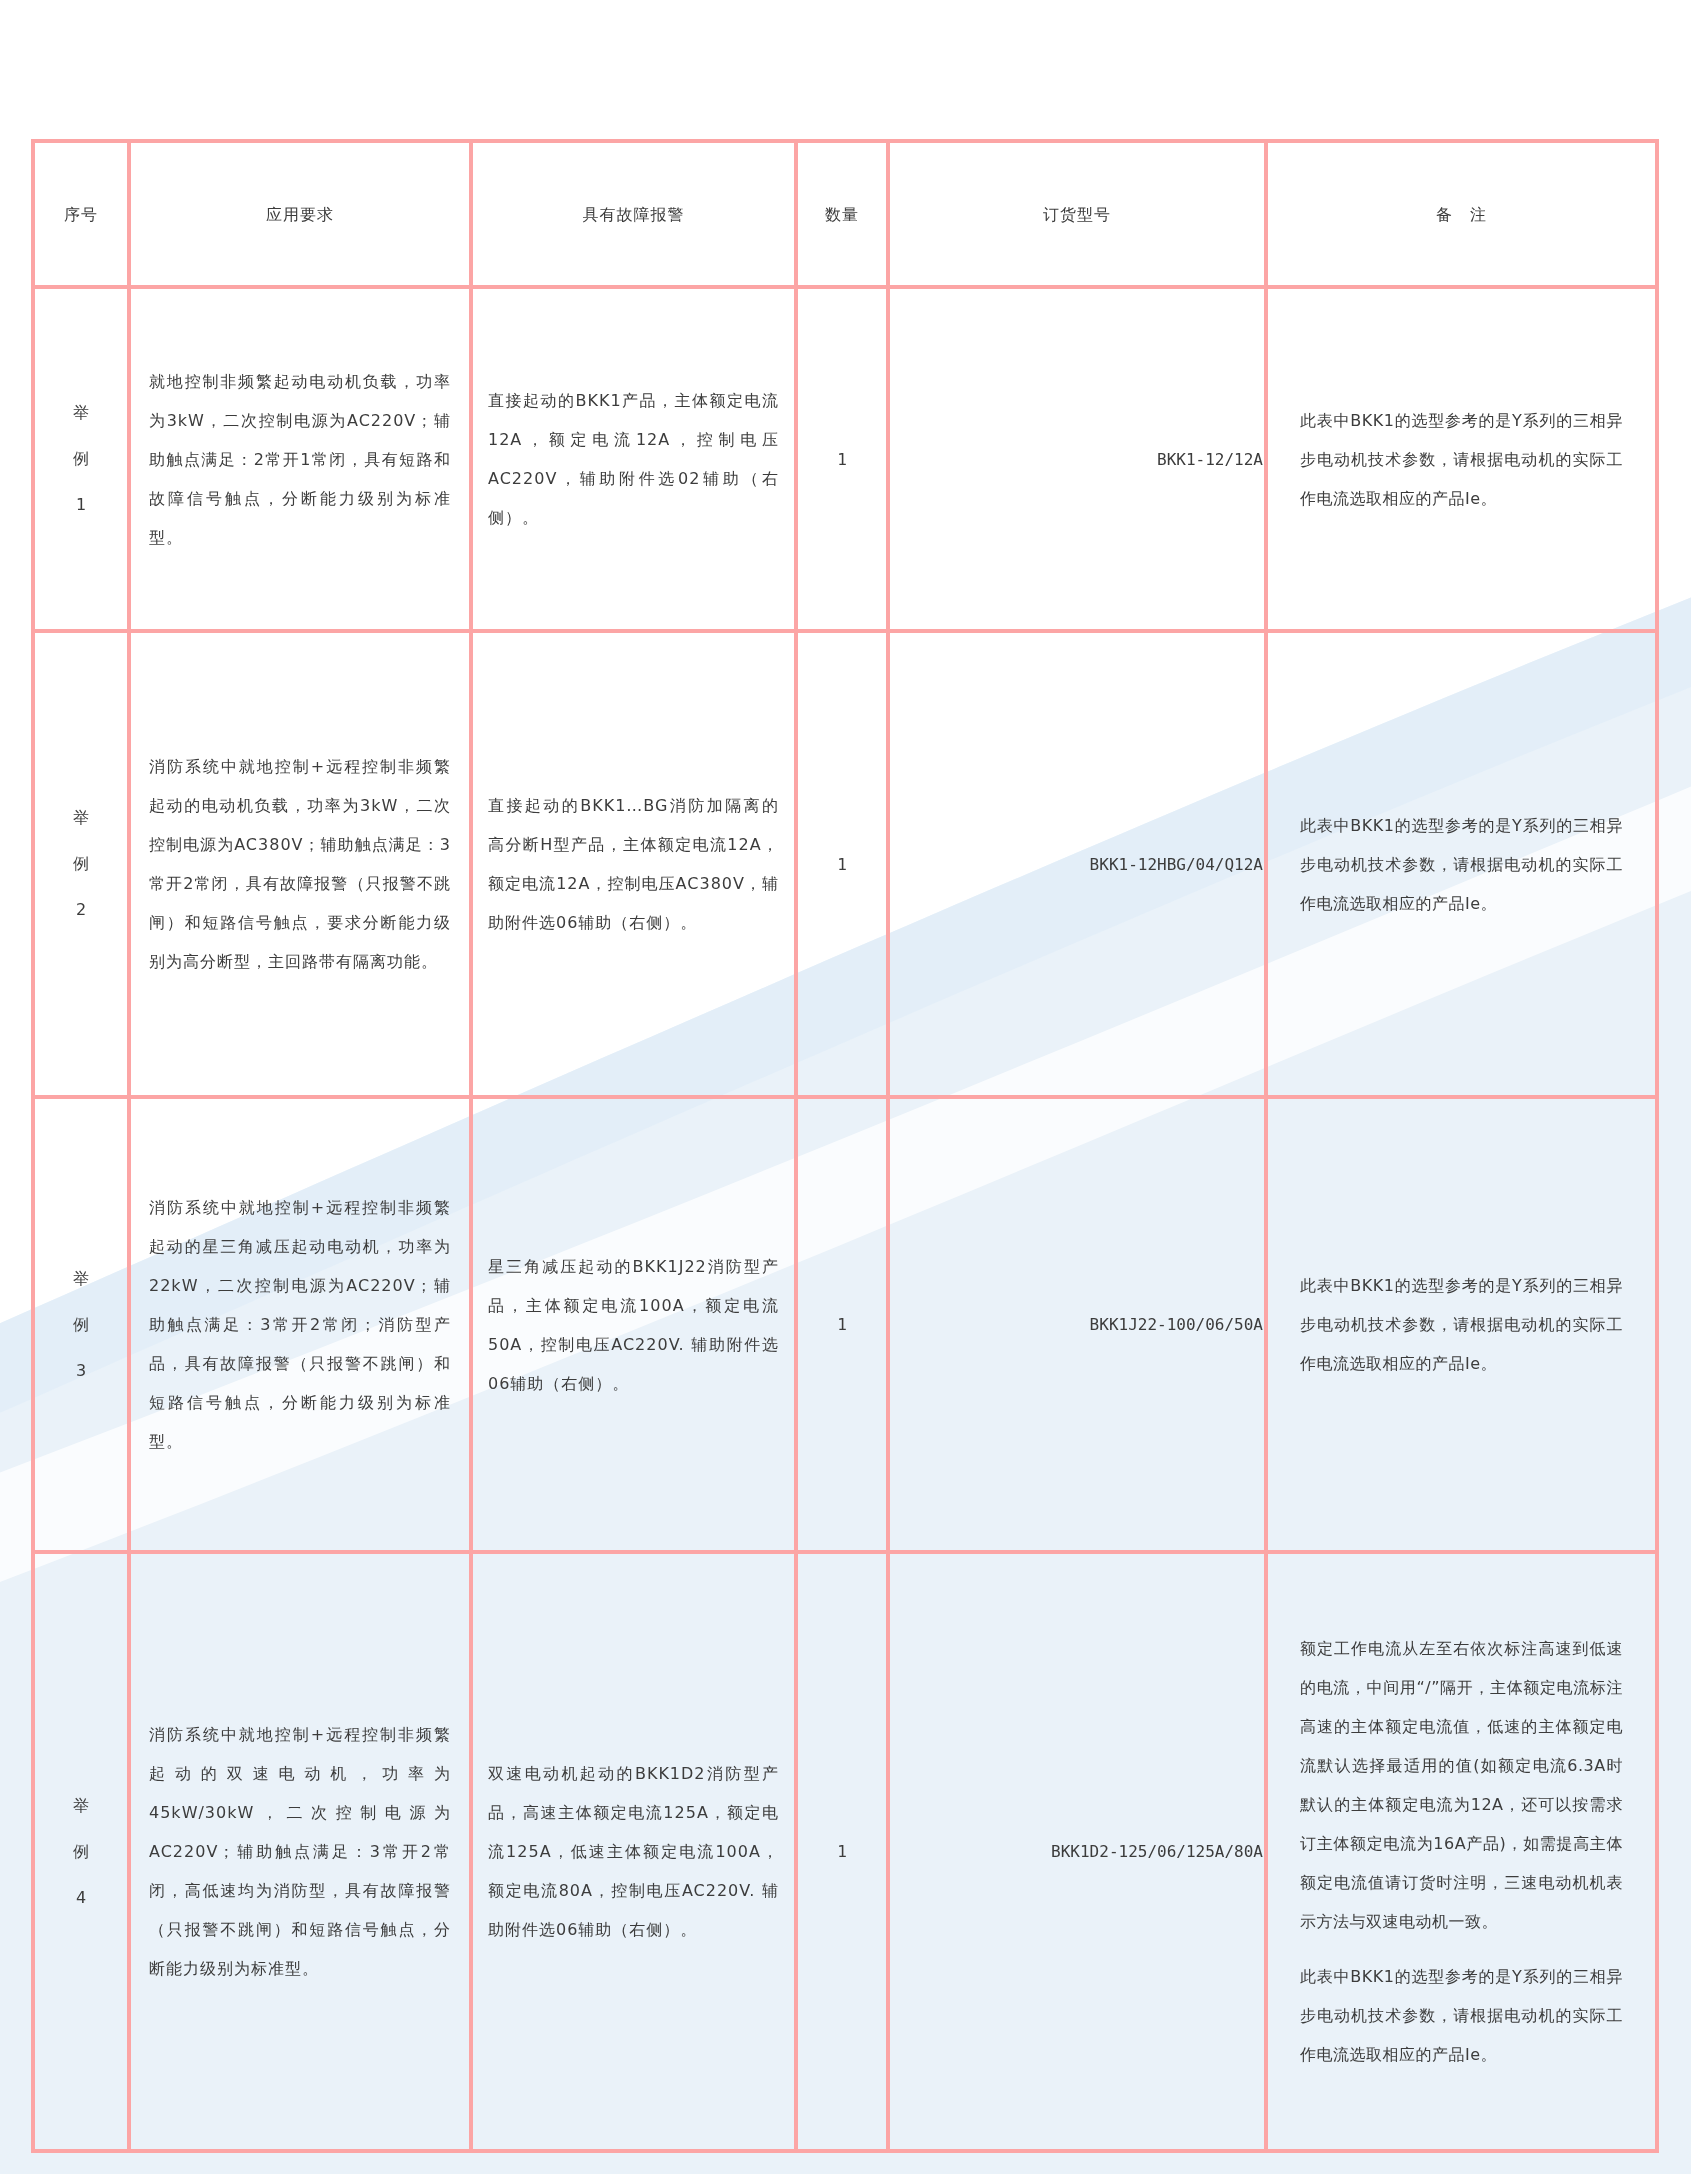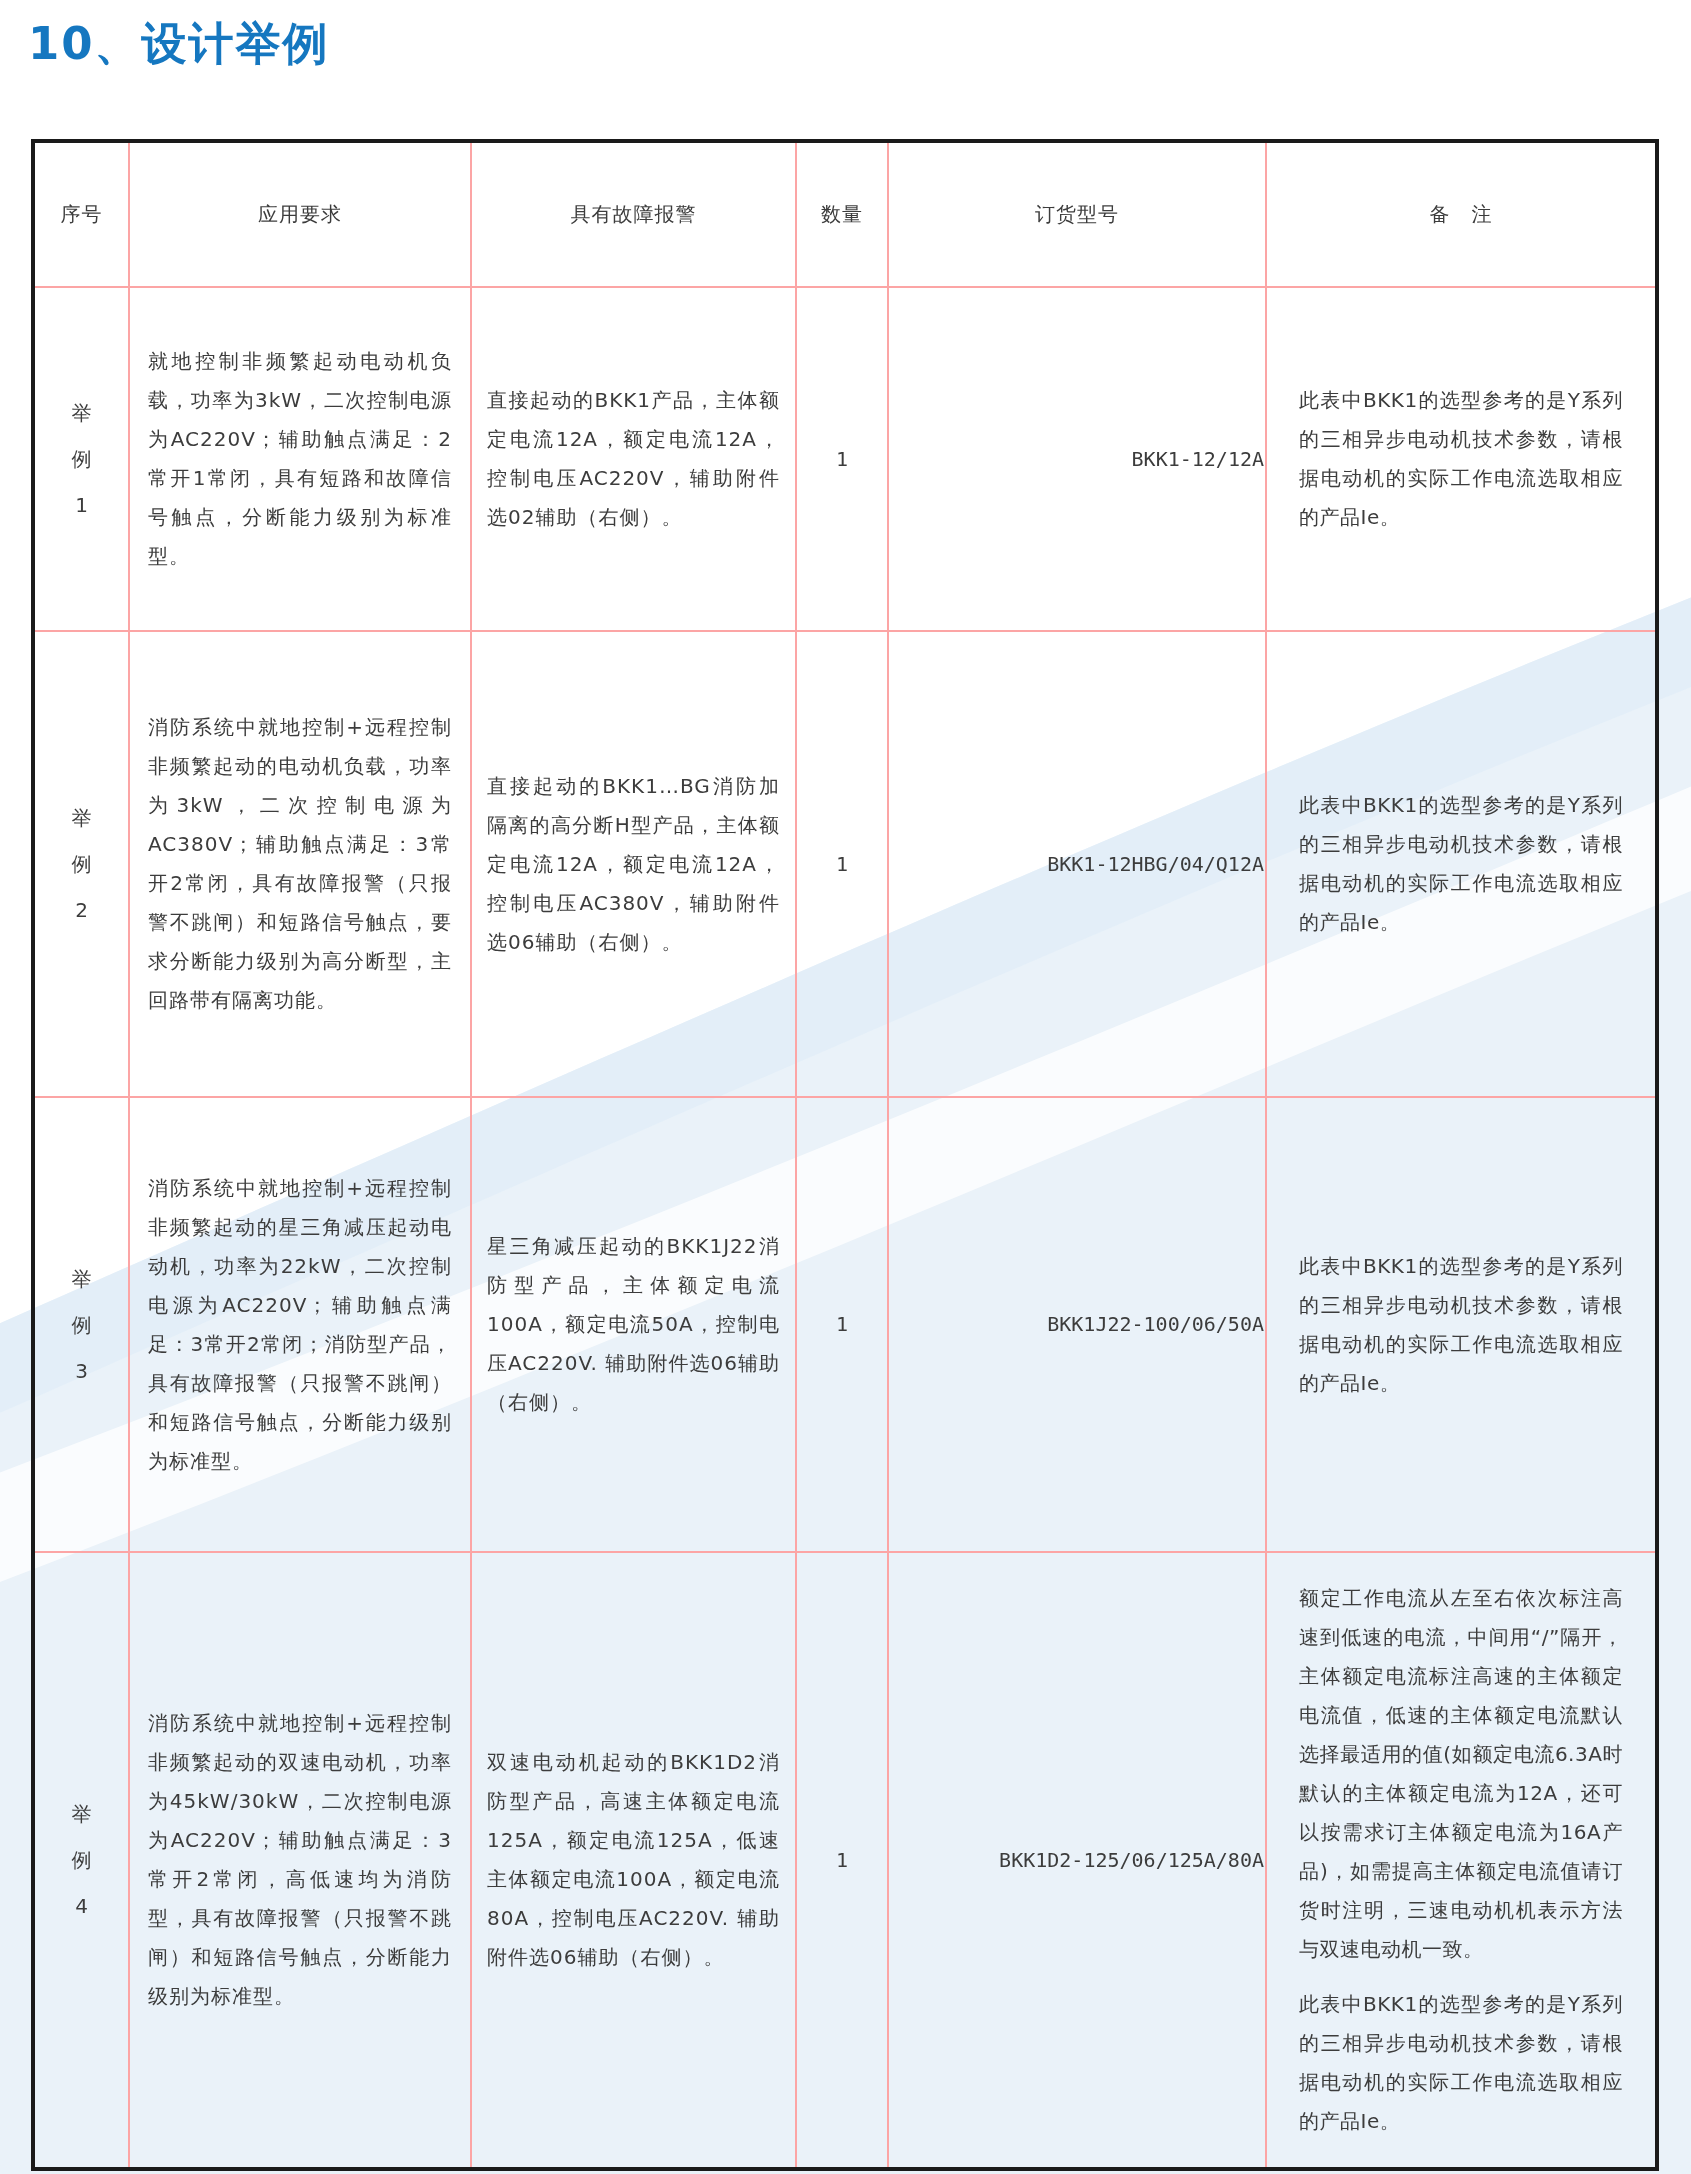--- a/index.html
+++ b/index.html
@@ -18,23 +18,23 @@
     letter-spacing:2px;
   }
   table.spec{
     position:absolute;left:31px;top:139px;
     width:1624px;
     border-collapse:collapse;
     table-layout:fixed;
     border:4px solid #1a1a1a;
   }
   table.spec td, table.spec th{
-    border:2px solid #fca5a5;
+    border:4px solid #fca5a5;
     vertical-align:middle;
-    font-size:20px;
+    font-size:16px;
     line-height:39px;
     font-weight:normal;
     background:transparent;
     overflow:hidden;
   }
   thead th{
     background:#d9d9d9;
     font-size:25px;
     text-align:center;
     letter-spacing:1px;
@@ -57,21 +57,20 @@
 <body>
 
 <div class="page">
 
   <svg class="bg-svg" viewBox="0 0 1700 2185" preserveAspectRatio="none">
     <path d="M1700,600 C1250,780 700,1020 0,1330 L0,2185 L1700,2185 Z" fill="#eaf2f9"></path>
     <path d="M1700,600 C1250,780 700,1020 0,1330 L0,1420 C700,1110 1250,870 1700,690 Z" fill="#dcebf7" opacity="0.55"></path>
     <path d="M1700,790 C1200,1000 650,1230 0,1480 L0,1590 C650,1340 1200,1100 1700,895 Z" fill="#ffffff" opacity="0.75"></path>
   </svg>
 
-  <div class="page-title">10、设计举例</div>
 
   <table class="spec">
     <colgroup>
       <col style="width:96px">
       <col style="width:342px">
       <col style="width:325px">
       <col style="width:92px">
       <col style="width:378px">
       <col style="width:391px">
     </colgroup>

